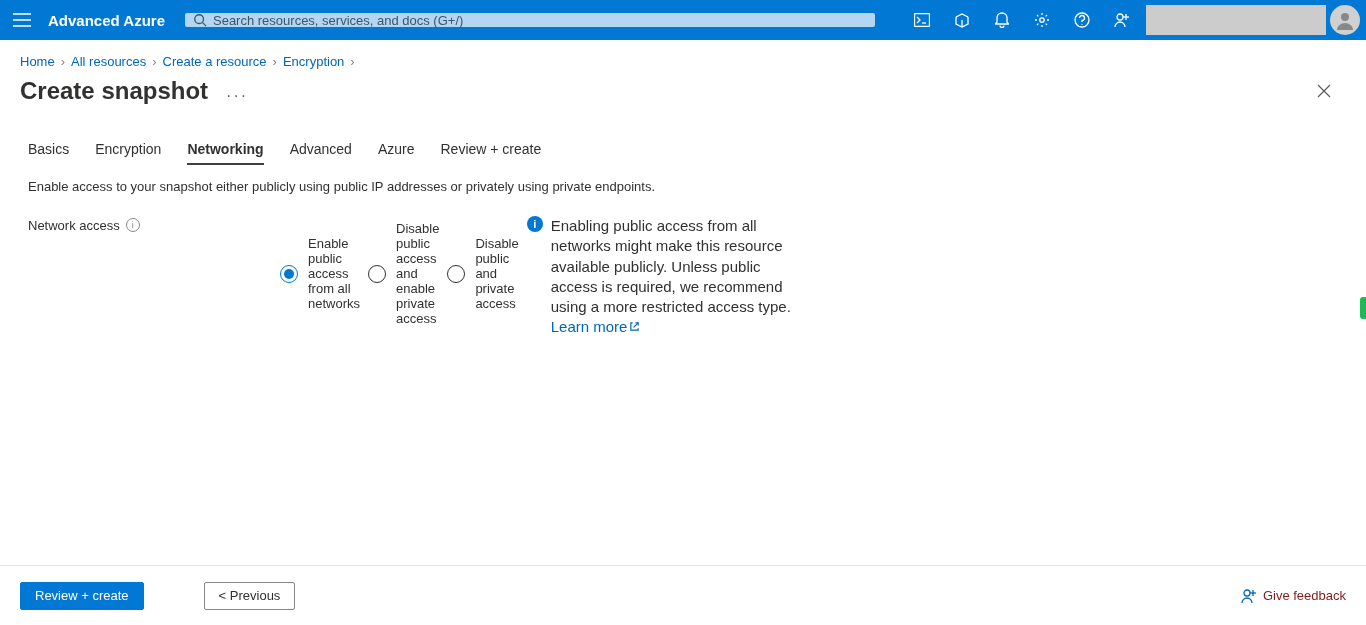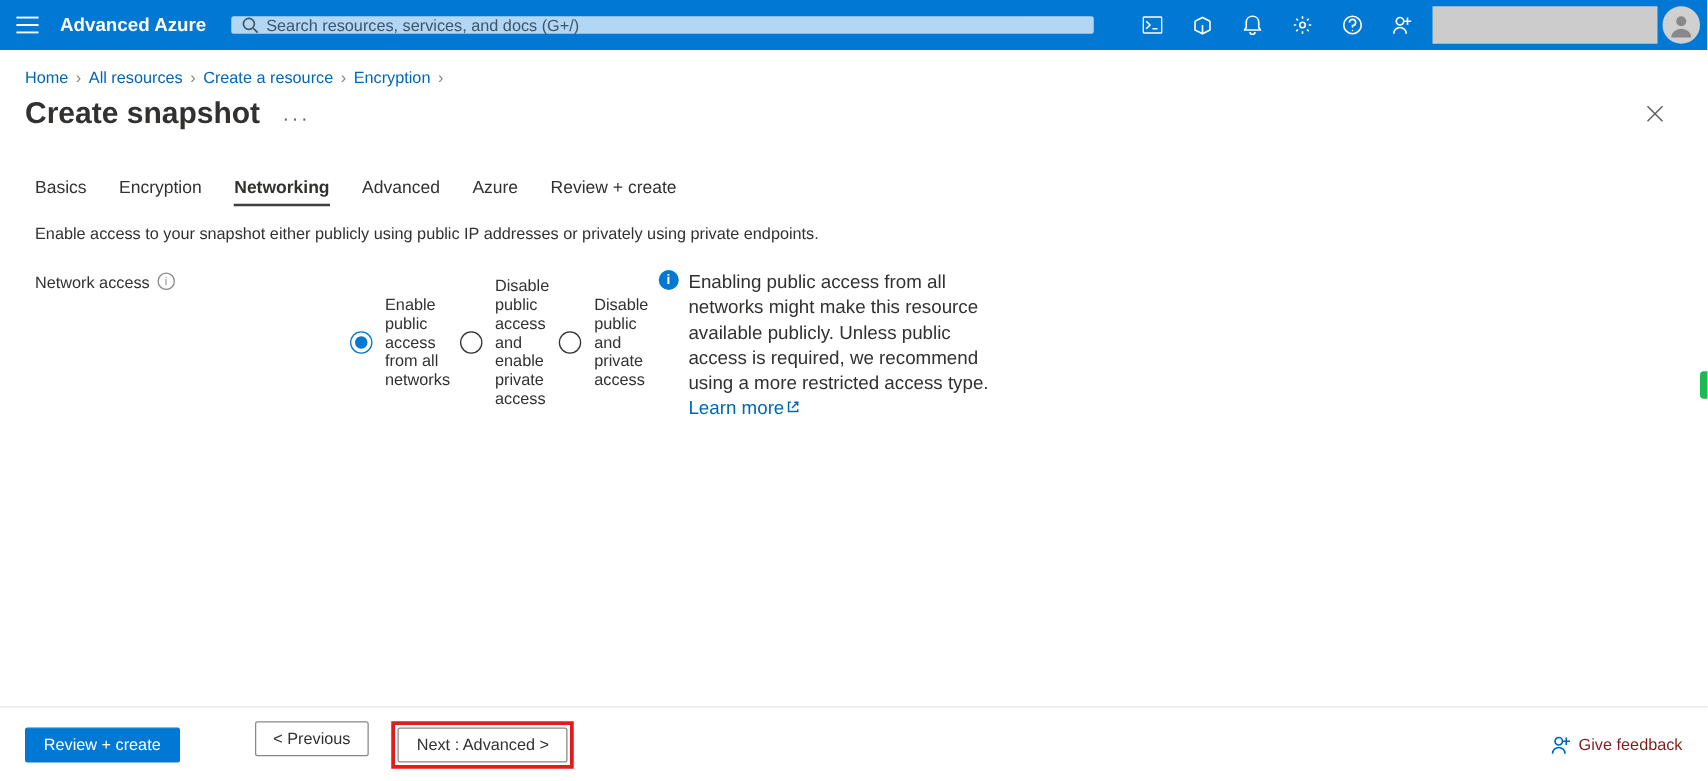--- a/index.html
+++ b/index.html
@@ -214,23 +214,20 @@
     </div>
   </div>
 </div>
 
 <div class="side-pill"></div>
 
 <div class="footer">
   <div class="btn btn-primary">Review + create</div>
   <div class="btn-group">
     <div class="btn btn-secondary">&lt; Previous</div>
-    <div class="highlight-box">
-      <div class="btn btn-secondary">Next : Advanced &gt;</div>
-    </div>
   </div>
   <div class="feedback">
     <svg width="16" height="16" viewBox="0 0 16 16" stroke-width="1.3">
         <circle cx="6" cy="5" r="3"></circle>
         <path d="M1 15c0-3 2.5-5 5-5s5 2 5 5"></path>
         <line x1="12" y1="2" x2="12" y2="8"></line>
         <line x1="9" y1="5" x2="15" y2="5"></line>
       </svg>
     <span>Give feedback</span>
   </div>

